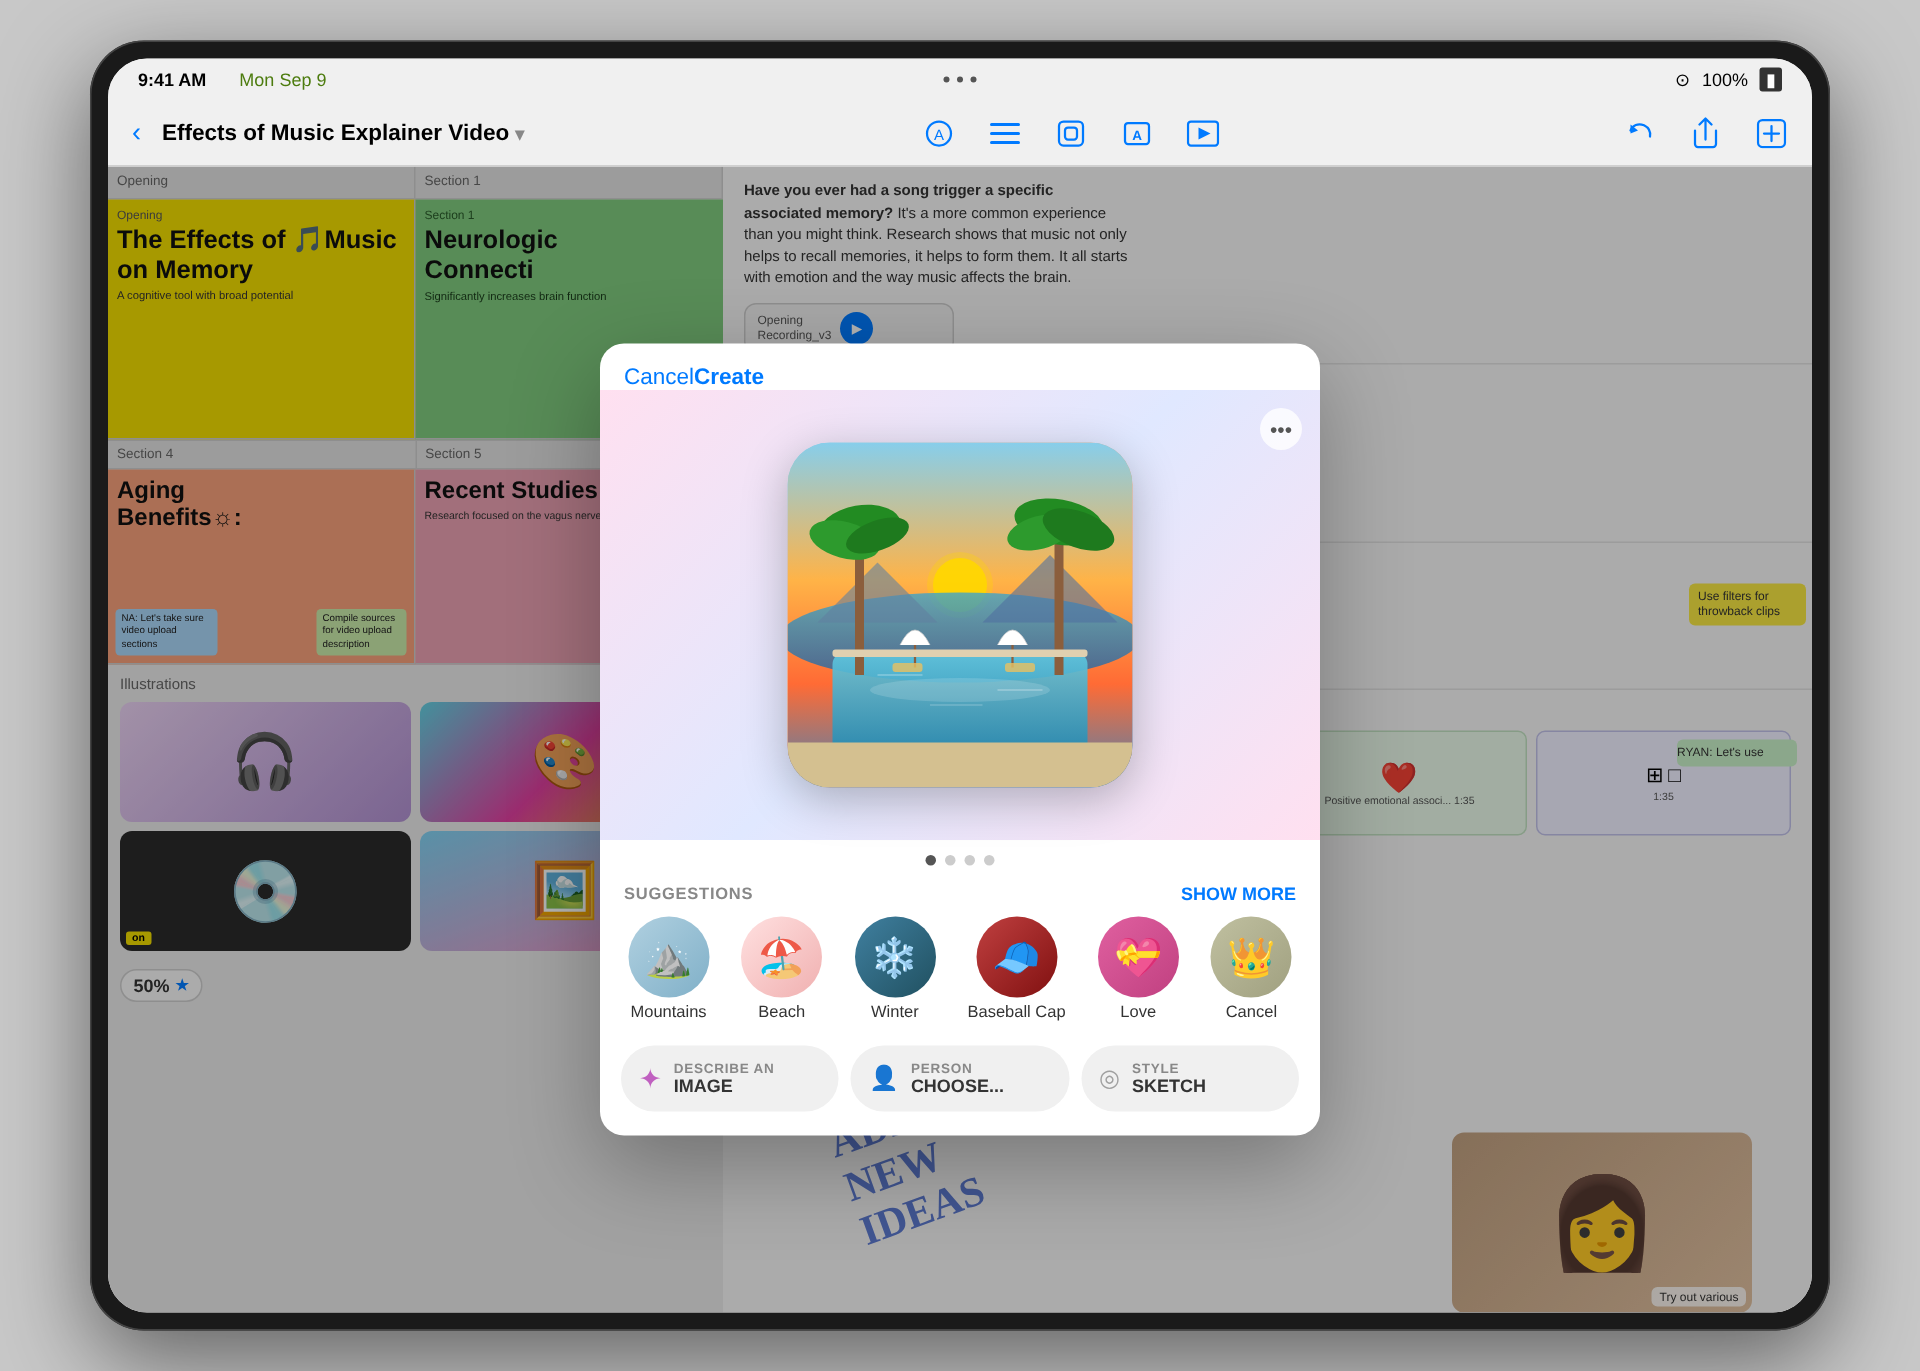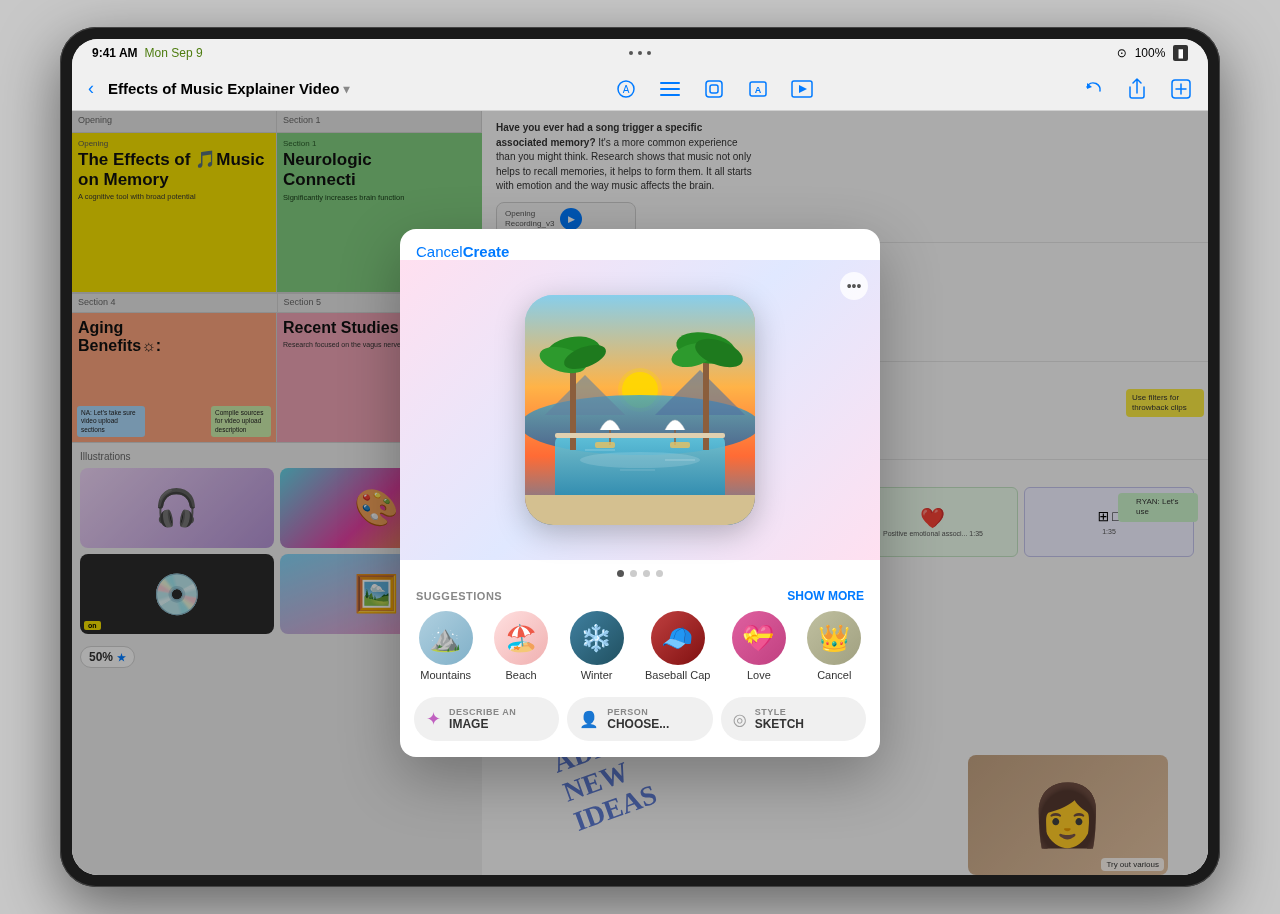--- a/index.html
+++ b/index.html
@@ -346,21 +346,21 @@
       color: #333;
     }
   </style>
 </head>
 <body>
 
 <div class="ipad-shell">
   <div class="ipad-screen">
 
     <div class="status-bar">
-      <div style="display:flex;align-items:center;gap:1px;text-align:right;">
+      <div style="display:flex;align-items:center;gap:16px;text-align:right;">
         <span class="status-time">9:41 AM</span>
         <span class="status-date">Mon Sep 9</span>
       </div>
       <div class="status-center">
         <div class="status-dot"></div>
         <div class="status-dot"></div>
         <div class="status-dot"></div>
       </div>
       <div class="status-right">
         <span style="font-size:12px;">⊙</span>
@@ -568,21 +568,21 @@
             </div>
             <div style="background:#f0f0ff;border:1px solid #c0c0e8;border-radius:6px;height:70px;display:flex;flex-direction:column;align-items:center;justify-content:center;gap:4px;">
               <div style="display:flex;gap:3px;">
                 <span style="font-size:14px;">⊞</span>
                 <span style="font-size:14px;">□</span>
               </div>
               <div style="font-size:7px;color:#555;text-align:center;">1:35</div>
             </div>
           </div>
 
-          <div style="position:absolute;right:10px;top:50%;background:#c8f0c8;border-radius:4px;padding:4px 18px;font-size:8px;color:#333;width:80px;line-height:1.3;">RYAN: Let's use</div>
+          <div style="position:absolute;right:10px;top:50%;background:#c8f0c8;border-radius:4px;padding:4px 0;font-size:8px;color:#333;width:80px;line-height:1.3;">RYAN: Let's use</div>
         </div>
       </div>
 
       <div class="modal-overlay">
         <div class="modal-card">
 
           <div class="modal-header">
             <span class="modal-cancel">Cancel</span>
             <span class="modal-create">Create</span>
           </div>

